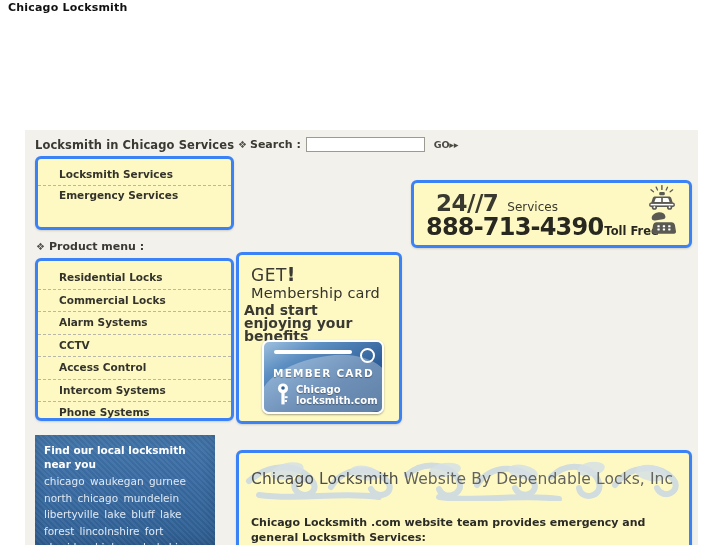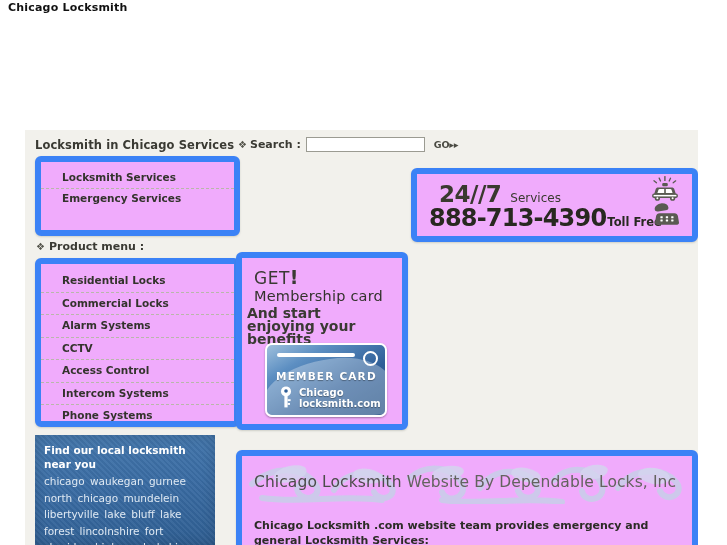--- a/index.html
+++ b/index.html
@@ -80,22 +80,22 @@
     font-weight: bold;
     color: #4a4a42;
     margin-left: 6px;
     letter-spacing: -0.2px;
     cursor: pointer;
   }
 
   
   .white-box {
     position: absolute;
-    background: #f0abfc;
-    border: 6px solid #3b82f6;
+    background: #fef9c3;
+    border: 3px solid #3b82f6;
     border-radius: 6px;
     box-shadow: 0 1px 2px rgba(120,118,105,0.28);
   }
 
   
   #services-menu-box {
     left: 10px;
     top: 26px;
     width: 193px;
     height: 68px;
@@ -139,21 +139,21 @@
     height: 157px;
   }
   #product-menu-box .menu-list li {
     height: 21.5px;
     line-height: 21px;
   }
 
   
   #phone-box {
     left: 386px;
-    top: 38px;
+    top: 50px;
     width: 275px;
     height: 62px;
   }
   #phone-line-1 {
     position: absolute;
     left: 22px;
     top: 7px;
     display: flex;
     align-items: baseline;
     gap: 9px;

